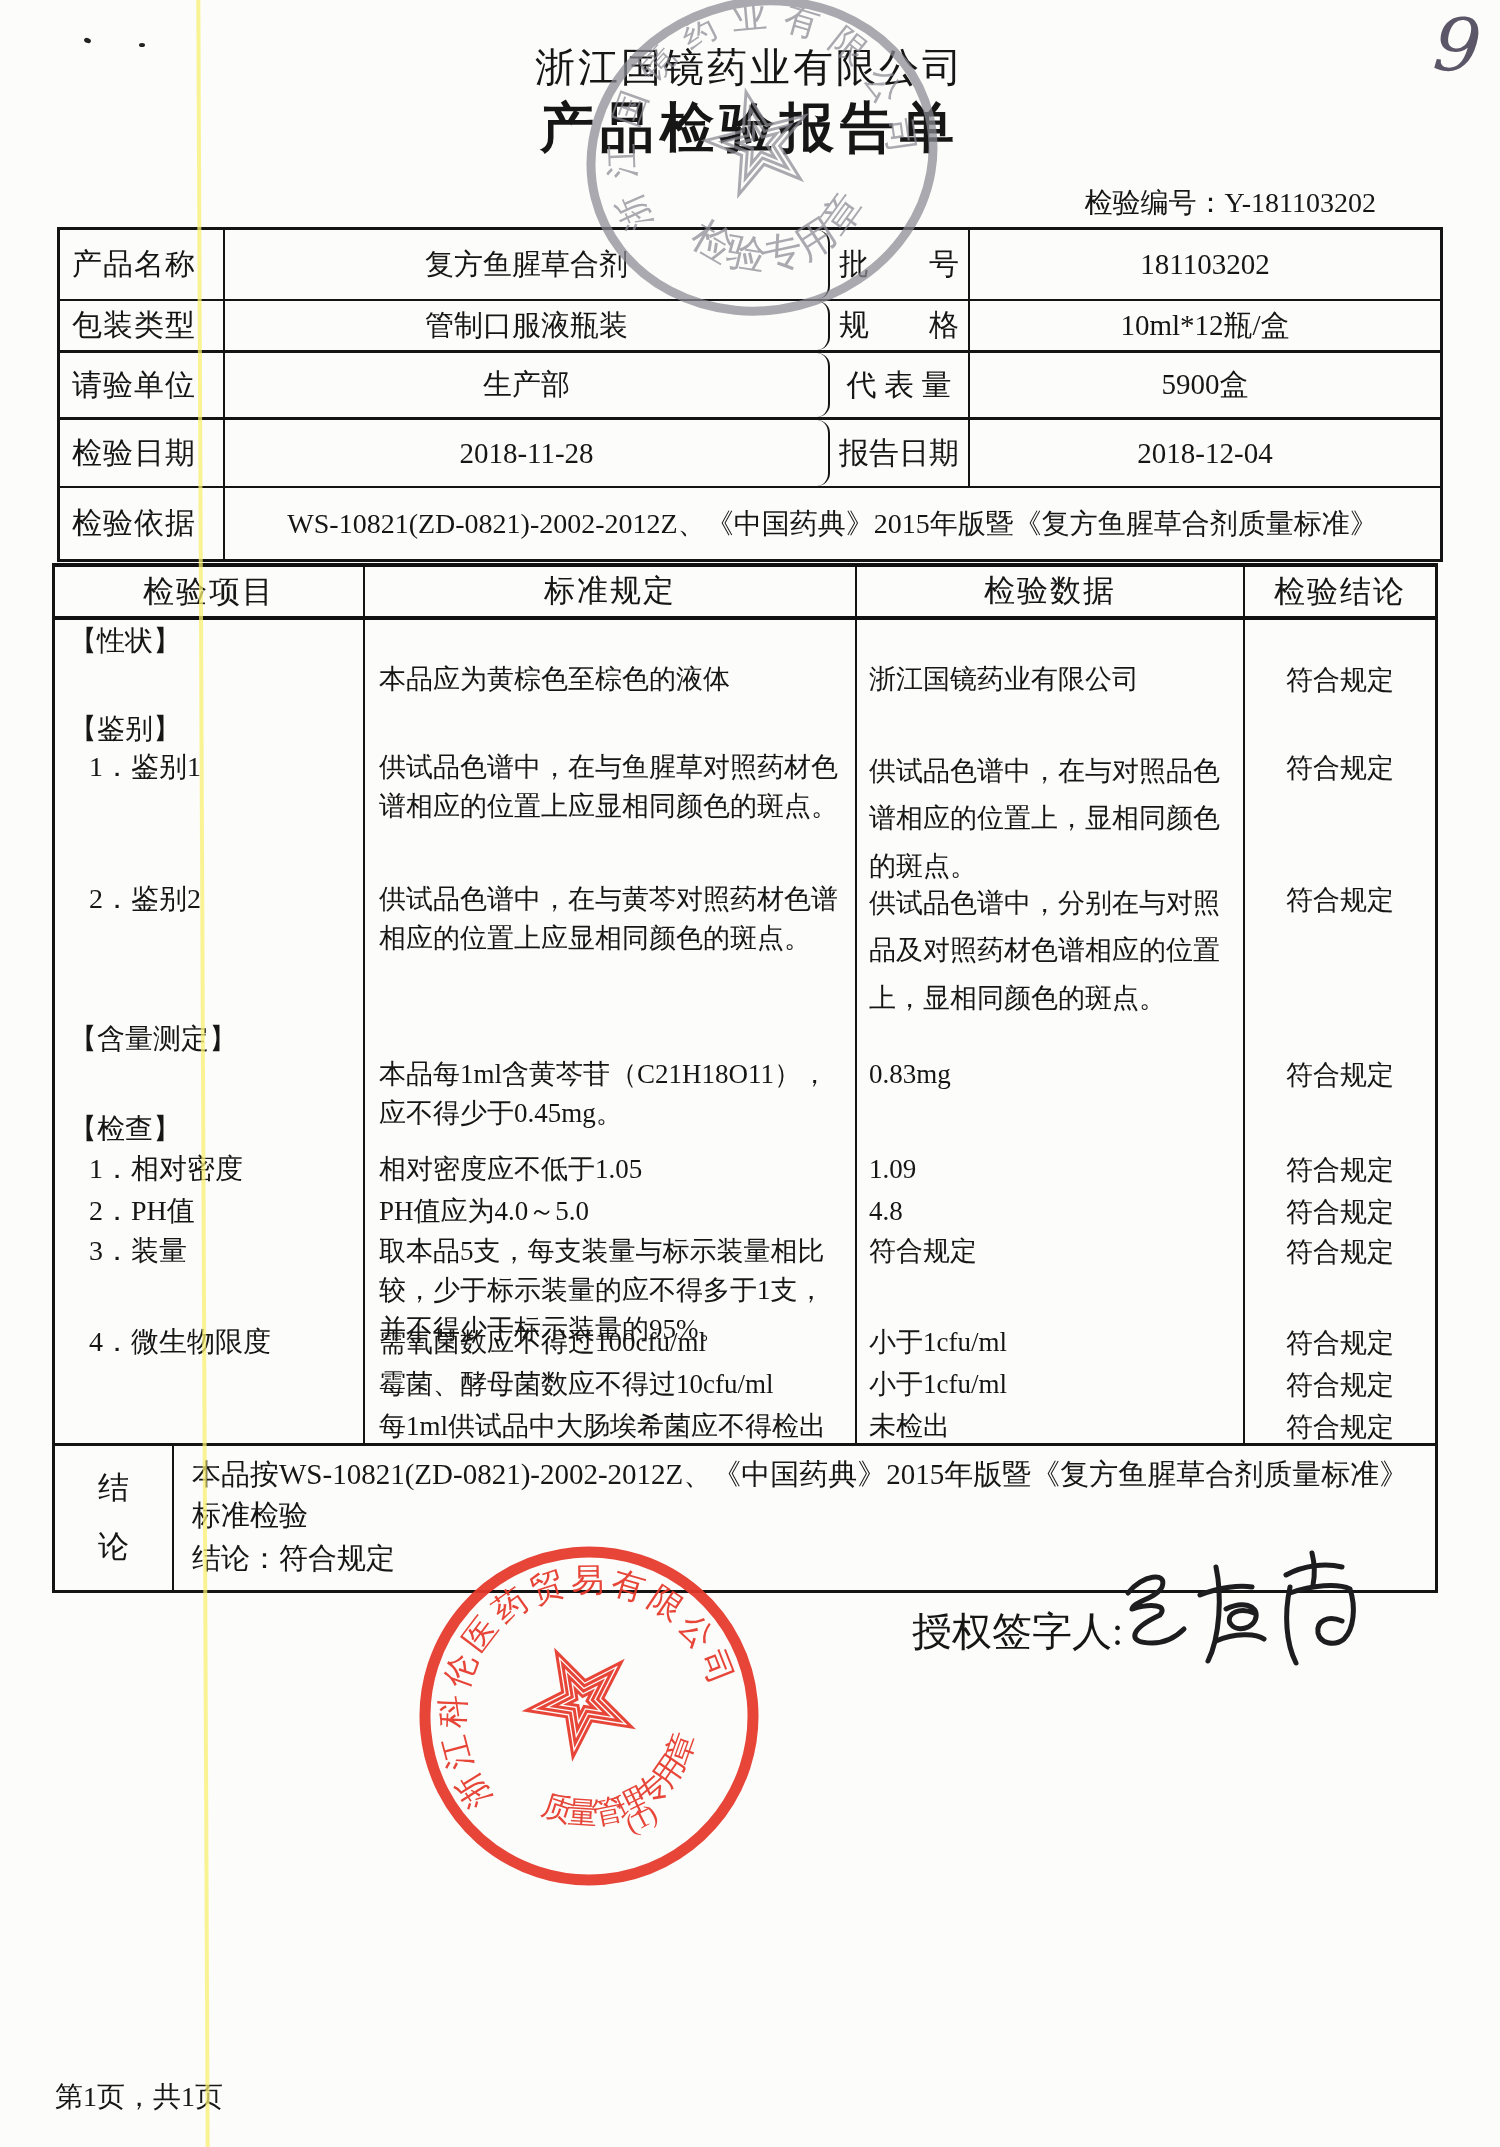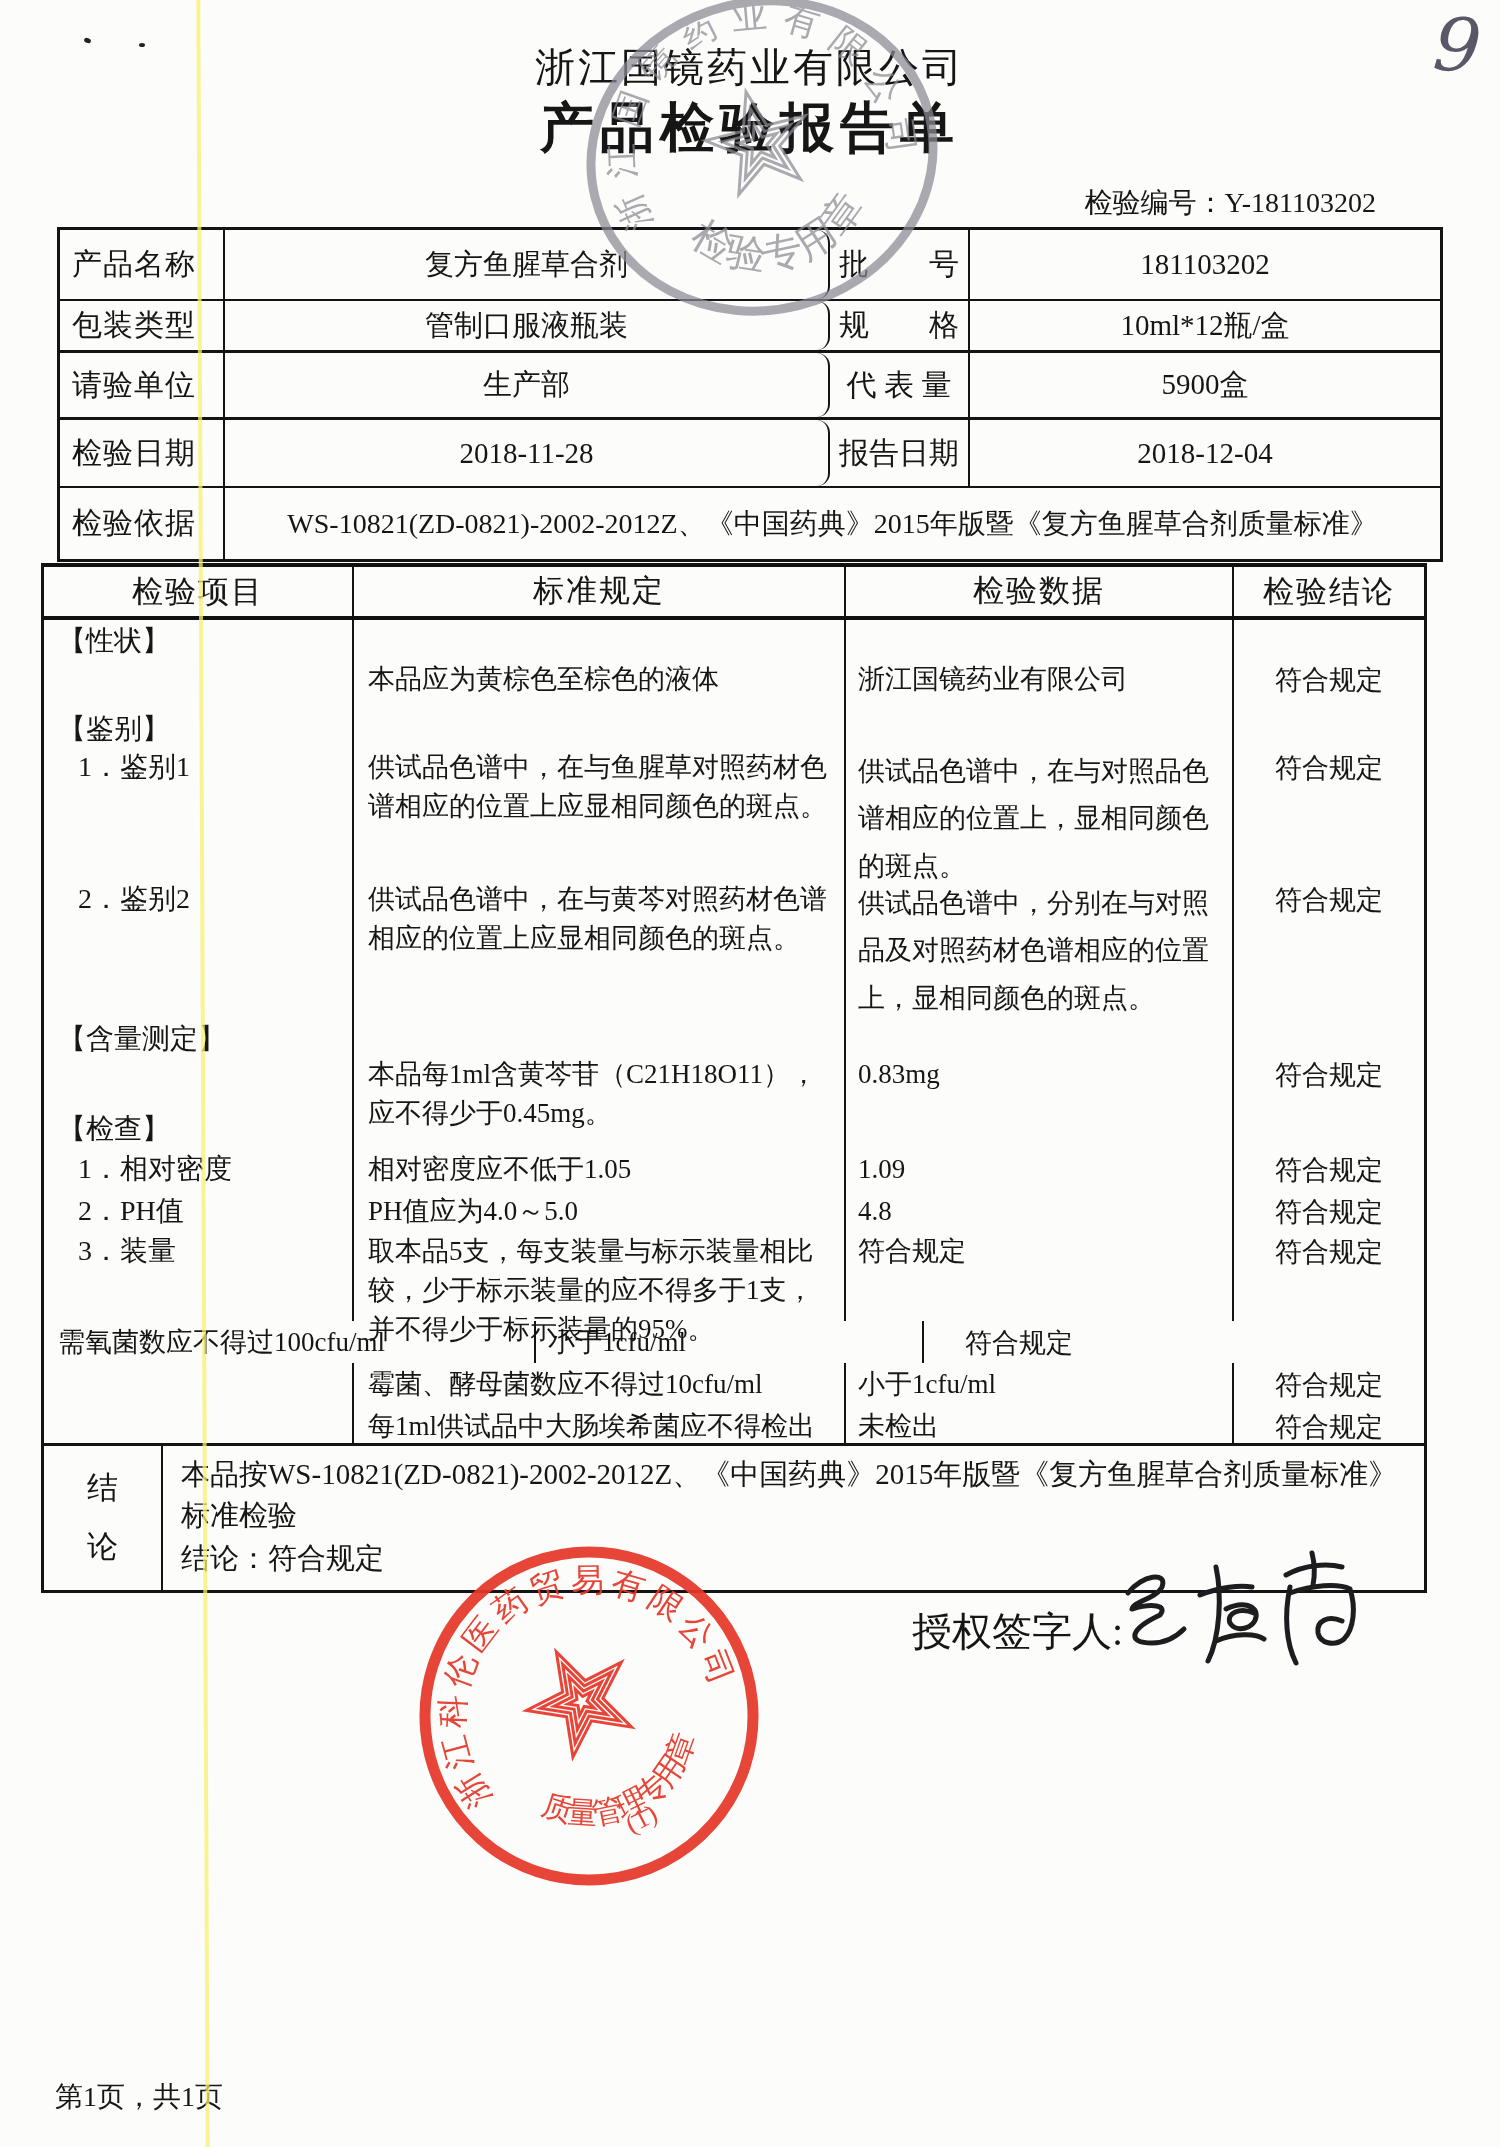--- a/index.html
+++ b/index.html
@@ -33,21 +33,21 @@
   .itr>div{box-sizing:border-box; display:flex; align-items:center; justify-content:center;}
   .il{width:165px; justify-content:flex-start !important; padding-left:12px;
       border-right:2px solid #141414; font-size:30px; letter-spacing:1px;}
   .iv{width:605px; border-right:2px solid #141414; font-size:29px;border-radius:13px;}
   .il2{width:140px; border-right:2px solid #141414; font-size:30px;}
   .iv2{width:470px; font-size:29px;}
   .iv-wide{width:1215px; font-size:28px;}
   .h71{height:69px}.h51{height:49px}.h66{height:64px}.h68{height:66px}.h73{height:71px}
   .thickb{border-bottom-width:3px;}
   
-  .result-table{position:absolute; left:41px; top:563px; width:1380px;
+  .result-table{position:absolute; left:52px; top:563px; width:1380px;
     border-left:3px solid #141414; border-right:3px solid #141414; border-bottom:3px solid #141414;
     z-index:2;}
   .rth{display:flex; height:49px; border-top:4px solid #111; border-bottom:4px solid #111;
     box-sizing:content-box;}
   .rth>div{box-sizing:border-box; display:flex; align-items:center; justify-content:center;
     font-size:31px; letter-spacing:2px;}
   .rtr{display:flex;}
   .rtr>div{box-sizing:border-box; overflow:visible;}
   .c1{width:310px; border-right:2px solid #141414; font-size:28px; padding:2px 8px 0 14px;}
   .c2{width:492px; border-right:2px solid #141414; font-size:27px; padding:2px 12px 0 14px; line-height:1.45;}
@@ -204,20 +204,21 @@
       <div class="c3">4.8</div>
       <div class="c4">符合规定</div>
     </div>
     <div class="rtr rr10">
       <div class="c1 indent">3．装量</div>
       <div class="c2">取本品5支，每支装量与标示装量相比较，少于标示装量的应不得多于1支，并不得少于标示装量的95%。</div>
       <div class="c3">符合规定</div>
       <div class="c4">符合规定</div>
     </div>
     <div class="rtr rr11">
+      <div class="c1 indent">4．微生物限度</div>
       <div class="c2">需氧菌数应不得过100cfu/ml</div>
       <div class="c3">小于1cfu/ml</div>
       <div class="c4">符合规定</div>
     </div>
     <div class="rtr rr12">
       <div class="c1"></div>
       <div class="c2">霉菌、酵母菌数应不得过10cfu/ml</div>
       <div class="c3">小于1cfu/ml</div>
       <div class="c4">符合规定</div>
     </div>

